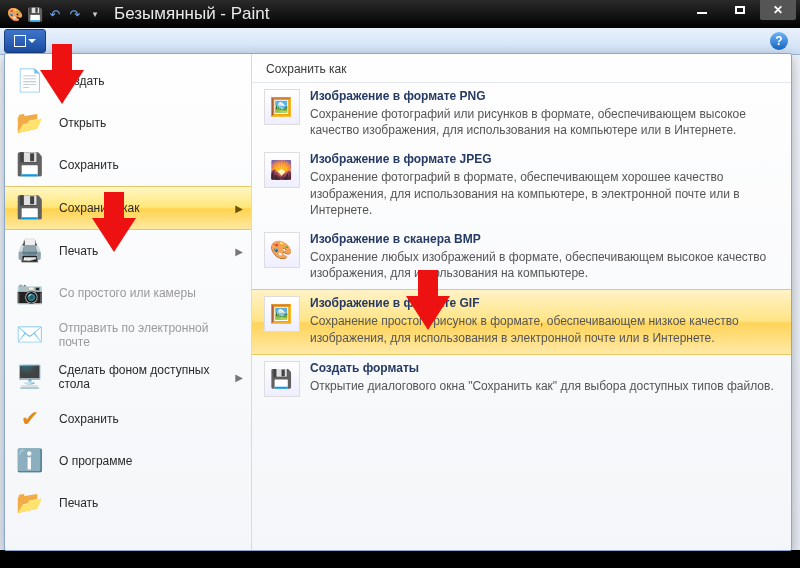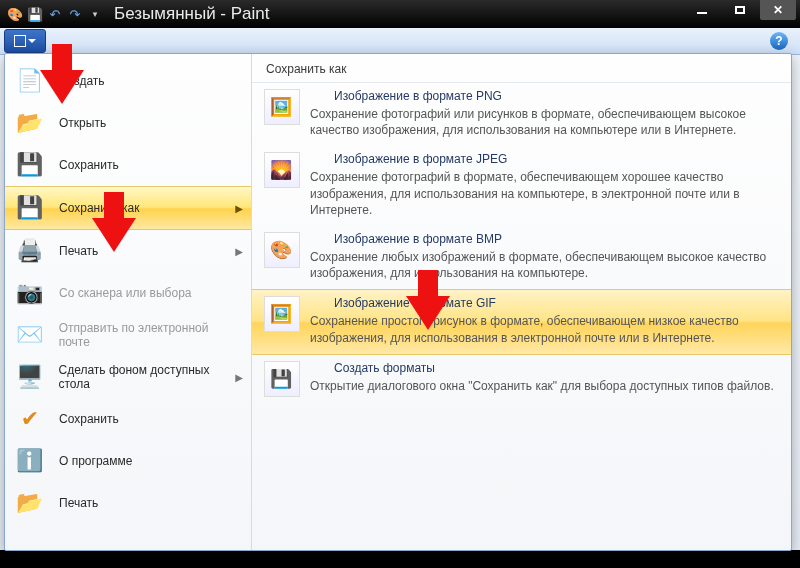--- a/index.html
+++ b/index.html
@@ -149,21 +149,21 @@
     padding:6px 12px 8px;
     cursor:default;
   }
   .fmtitem .ficon{
     width:34px;height:34px;flex:0 0 34px;
     border:1px solid #ddd;
     background:linear-gradient(to bottom,#fff,#eef);
     display:flex;align-items:center;justify-content:center;
     font-size:18px;
   }
-  .fmtitem .ftitle{font-weight:normal;color:#253a64;margin-bottom:3px;margin-left:24px;}
+  .fmtitem .ftitle{font-weight:bold;color:#253a64;margin-bottom:3px;}
   .fmtitem .fdesc{color:#555;line-height:1.35;font-size:12px;}
   .fmtitem.selected{
     background: linear-gradient(to bottom,#fff3c7,#ffe486 48%,#ffd45a 52%,#ffe9a8);
     border-top:1px solid #e7c968;
     border-bottom:1px solid #e7c968;
   }
 
   
   .arrow{
     position:absolute;
@@ -251,21 +251,21 @@
         <span class="lbl">Сохранить как</span>
         <span class="chev">▶</span>
       </div>
       <div class="menuitem">
         <span class="icon ic-print">🖨️</span>
         <span class="lbl">Печать</span>
         <span class="chev">▶</span>
       </div>
       <div class="menuitem disabled">
         <span class="icon ic-scan">📷</span>
-        <span class="lbl">Со сканера или выбора</span>
+        <span class="lbl">Со простого или камеры</span>
       </div>
       <div class="menuitem disabled">
         <span class="icon ic-mail">✉️</span>
         <span class="lbl">Отправить по электронной почте</span>
       </div>
       <div class="menuitem">
         <span class="icon ic-desk">🖥️</span>
         <span class="lbl">Сделать фоном доступных стола</span>
         <span class="chev">▶</span>
       </div>
@@ -298,21 +298,21 @@
         <div class="ficon">🌄</div>
         <div>
           <div class="ftitle">Изображение в формате JPEG</div>
           <div class="fdesc">Сохранение фотографий в формате, обеспечивающем хорошее качество изображения, для использования на компьютере, в электронной почте или в Интернете.</div>
         </div>
       </div>
 
       <div class="fmtitem">
         <div class="ficon">🎨</div>
         <div>
-          <div class="ftitle">Изображение в формате BMP</div>
+          <div class="ftitle">Изображение в сканера BMP</div>
           <div class="fdesc">Сохранение любых изображений в формате, обеспечивающем высокое качество изображения, для использования на компьютере.</div>
         </div>
       </div>
 
       <div class="fmtitem selected">
         <div class="ficon">🖼️</div>
         <div>
           <div class="ftitle">Изображение в формате GIF</div>
           <div class="fdesc">Сохранение простого рисунок в формате, обеспечивающем низкое качество изображения, для использования в электронной почте или в Интернете.</div>
         </div>

